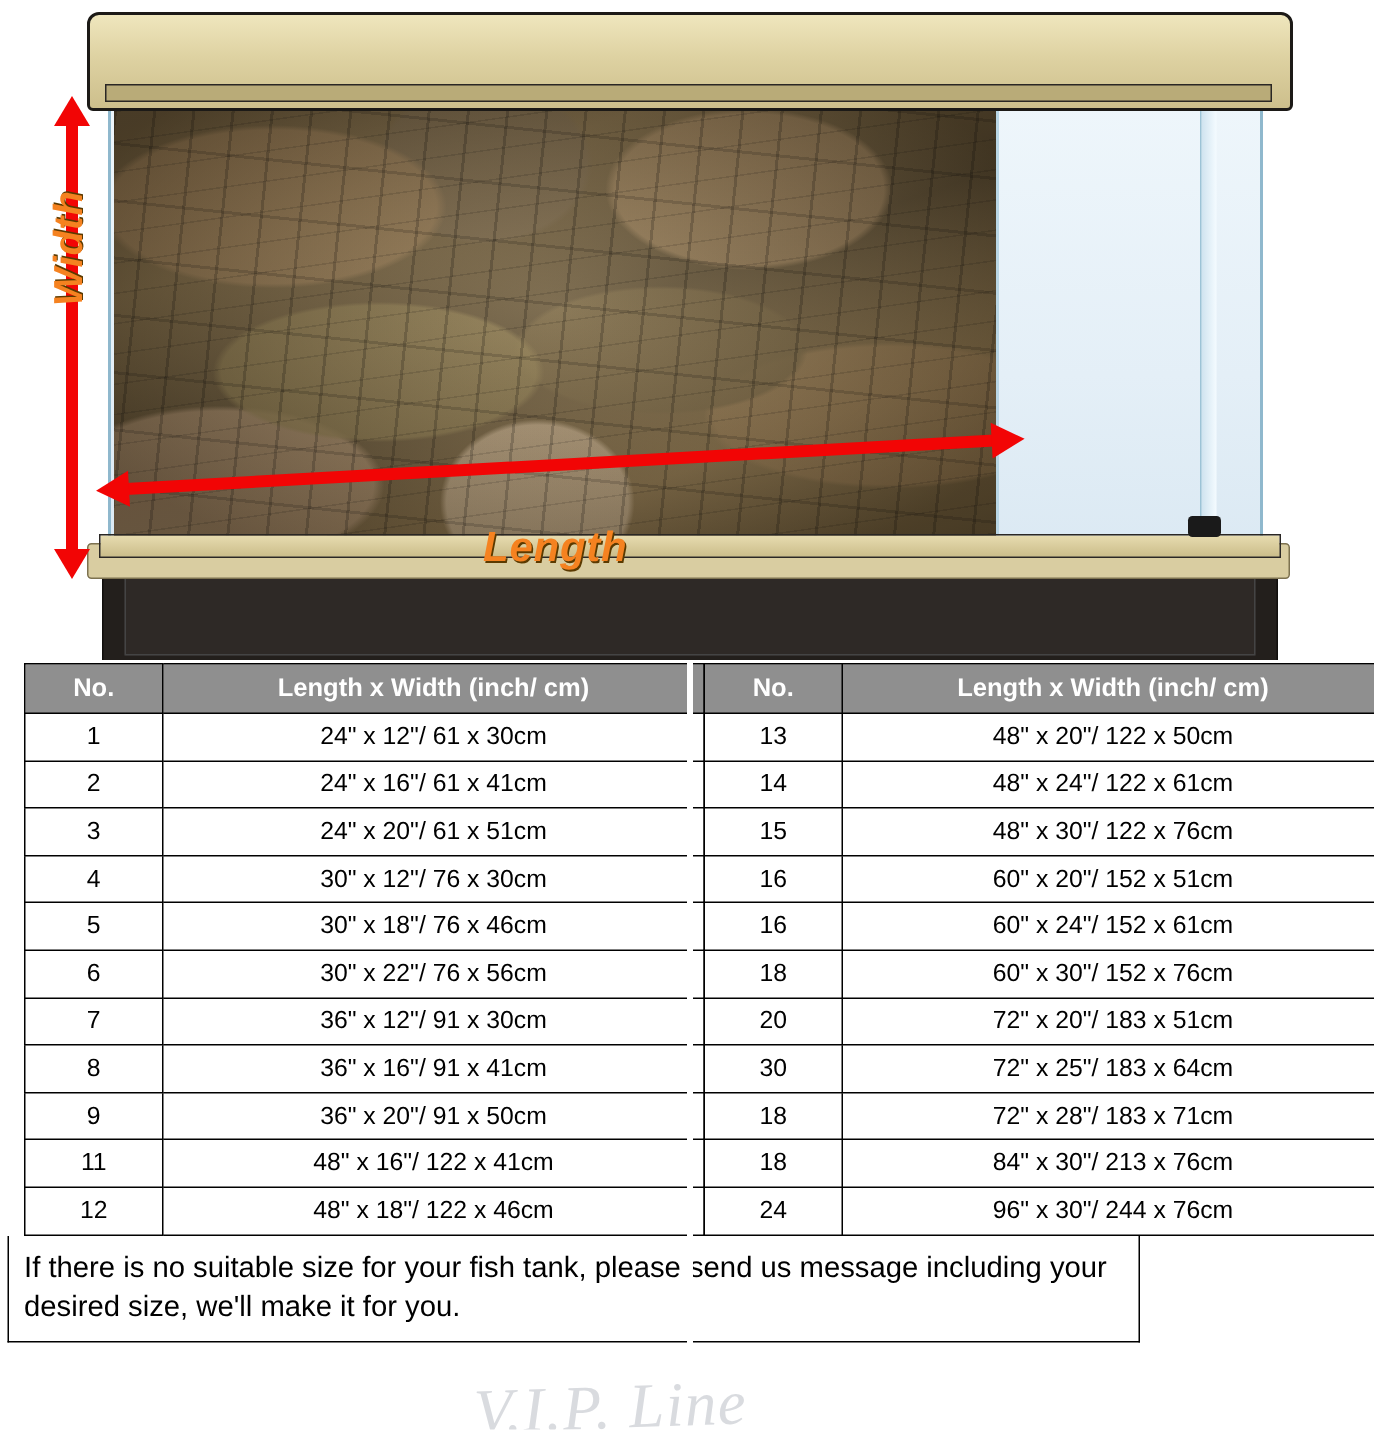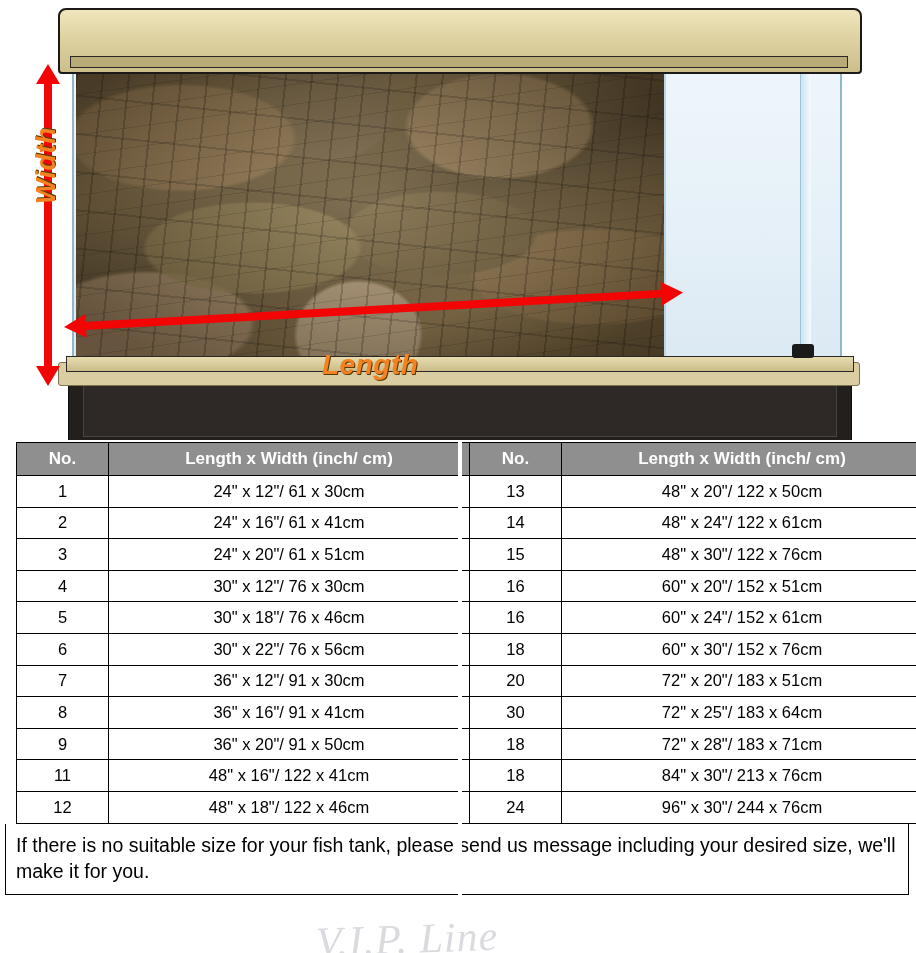--- a/index.html
+++ b/index.html
@@ -305,21 +305,21 @@
     left: 458px;
     top: 0px;
     width: 4px;
     height: 100%;
     background: #fff;
     z-index: 4;
   }
 
   .note {
     margin: 0 5px;
-    width: 904px;
+    width: 755px;
     box-sizing: border-box;
     border: 1px solid #000;
     border-top: none;
     padding: 8px 10px 10px 10px;
     font-size: 19.5px;
     line-height: 1.35;
     color: #000;
     background: #fff;
   }
 </style>

